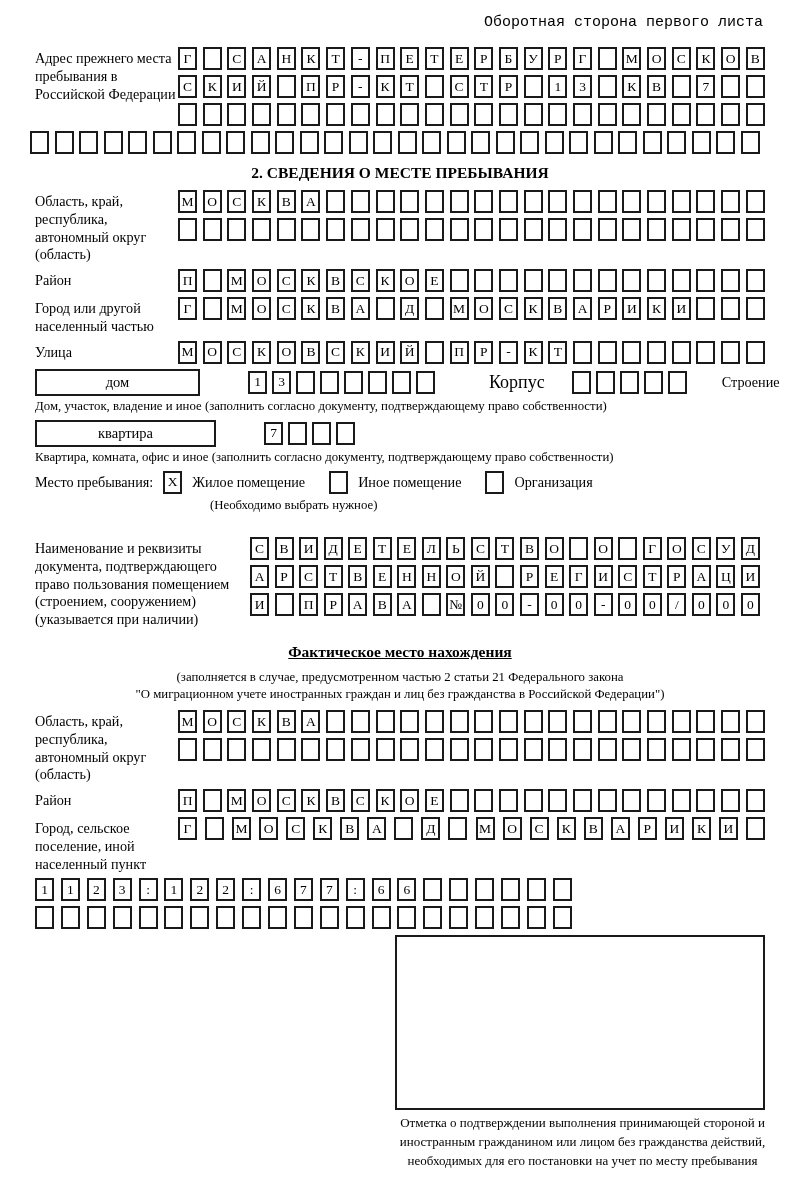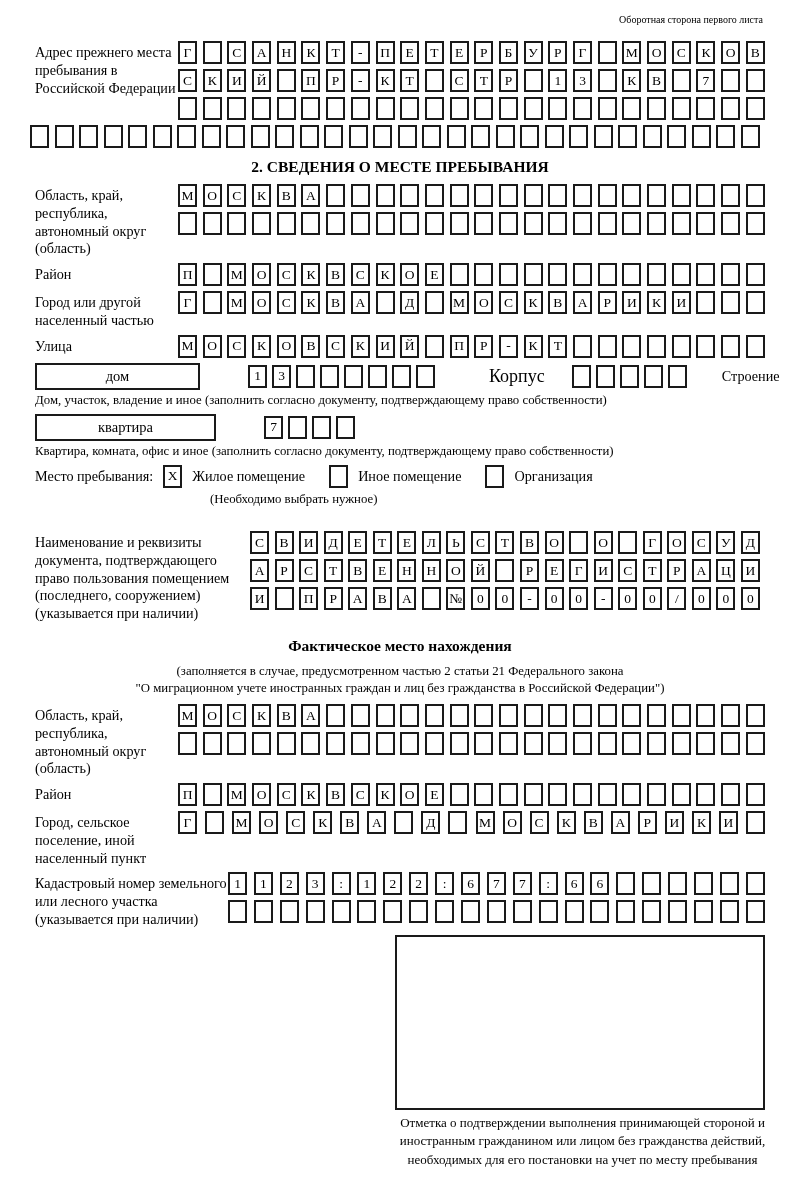--- a/index.html
+++ b/index.html
@@ -1,19 +1,19 @@
 <!DOCTYPE html>
 <html><head>
 <meta charset="utf-8">
 <style>
   html,body { margin:0; padding:0; background:#fff; }
   body { font-family:"Liberation Serif", serif; color:#000; }
   .page { width:800px; height:1180px; box-sizing:border-box; padding:8px 35px 0 35px;
           position:relative; overflow:hidden; background:#fff; }
-  .hdr { text-align:right; font-size:10px; margin:6px 2px 16px 0; }
+  .hdr { text-align:right; font-size:15px; margin:6px 2px 16px 0;font-family:Liberation Mono, monospace; }
   .row { display:flex; align-items:flex-start; margin-bottom:5px; }
   .lbl { width:143px; flex:none; font-size:14.2px; line-height:1.25; padding-top:3px; }
   .lbl-doc { width:215px; }
   .lbl-cad { width:193px; }
   .grid { flex:none; }
   .cellrow { display:flex; justify-content:space-between; width:587px; margin-bottom:5px; }
   .cellrow:last-child { margin-bottom:0; }
   .w-full { width:730px; }
   .w-doc  { width:510px; }
   .w-cad  { width:537px; }
@@ -369,21 +369,21 @@
       </div>
     <span class="opt-label">Иное помещение</span>
     <div class="cells-inline">
         <div class="cell"></div>
       </div>
     <span class="opt-label">Организация</span>
   </div>
   <div class="cap" style="margin:3px 0 24px 175px;">(Необходимо выбрать нужное)</div>
 
   <div class="row">
-    <div class="lbl lbl-doc">Наименование и реквизиты документа, подтверждающего право пользования помещением (последнего, сооружением) (указывается при наличии)</div>
+    <div class="lbl lbl-doc">Наименование и реквизиты документа, подтверждающего право пользования помещением (строением, сооружением) (указывается при наличии)</div>
     <div class="grid">
       <div class="cellrow w-doc">
           <div class="cell">С</div>
           <div class="cell">В</div>
           <div class="cell">И</div>
           <div class="cell">Д</div>
           <div class="cell">Е</div>
           <div class="cell">Т</div>
           <div class="cell">Е</div>
           <div class="cell">Л</div>
@@ -443,21 +443,21 @@
           <div class="cell">0</div>
           <div class="cell">0</div>
           <div class="cell">/</div>
           <div class="cell">0</div>
           <div class="cell">0</div>
           <div class="cell">0</div>
         </div>
     </div>
   </div>
 
-  <div class="sect-title bold center" style="margin-top:14px;">Фактическое место нахождения</div>
+  <div class="sect-title bold center" style="margin-top:14px;text-decoration:underline;">Фактическое место нахождения</div>
   <div class="cap center">(заполняется в случае, предусмотренном частью 2 статьи 21 Федерального закона</div>
   <div class="cap center" style="margin-bottom:8px;">"О миграционном учете иностранных граждан и лиц без гражданства в Российской Федерации")</div>
 
   <div class="row">
     <div class="lbl">Область, край, республика, автономный округ (область)</div>
     <div class="grid">
       <div class="cellrow">
           <div class="cell">М</div>
           <div class="cell">О</div>
           <div class="cell">С</div>
@@ -564,21 +564,20 @@
         <div class="cell">А</div>
         <div class="cell">Р</div>
         <div class="cell">И</div>
         <div class="cell">К</div>
         <div class="cell">И</div>
         <div class="cell"></div>
       </div>
   </div>
 
   <div class="row">
-    <div class="lbl lbl-cad">Кадастровый номер земельного или лесного участка (указывается при наличии)</div>
     <div class="grid">
       <div class="cellrow w-cad">
           <div class="cell">1</div>
           <div class="cell">1</div>
           <div class="cell">2</div>
           <div class="cell">3</div>
           <div class="cell">:</div>
           <div class="cell">1</div>
           <div class="cell">2</div>
           <div class="cell">2</div>

